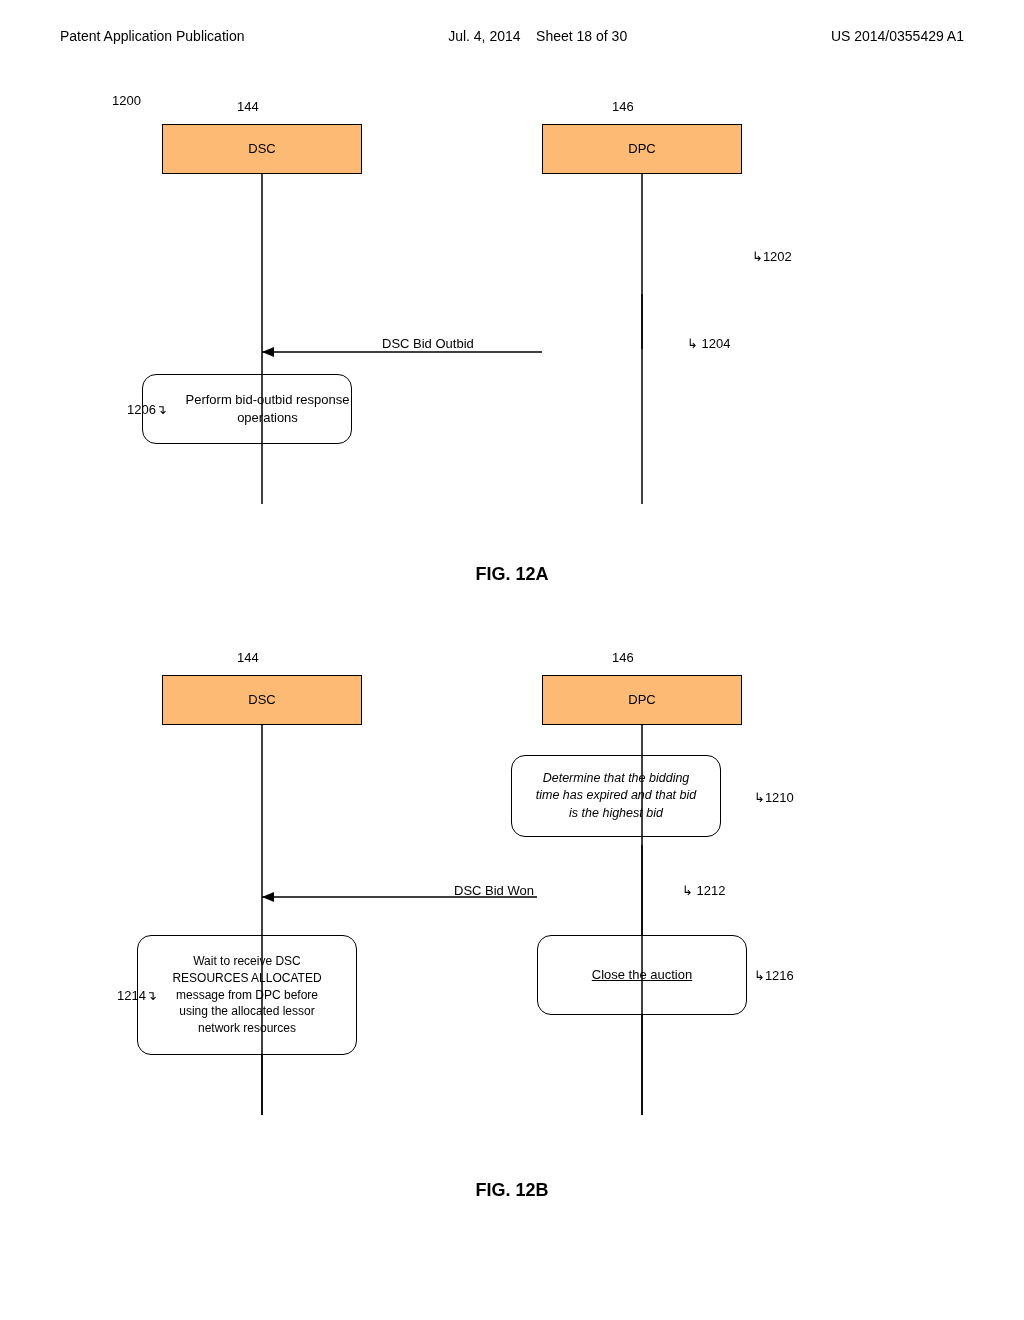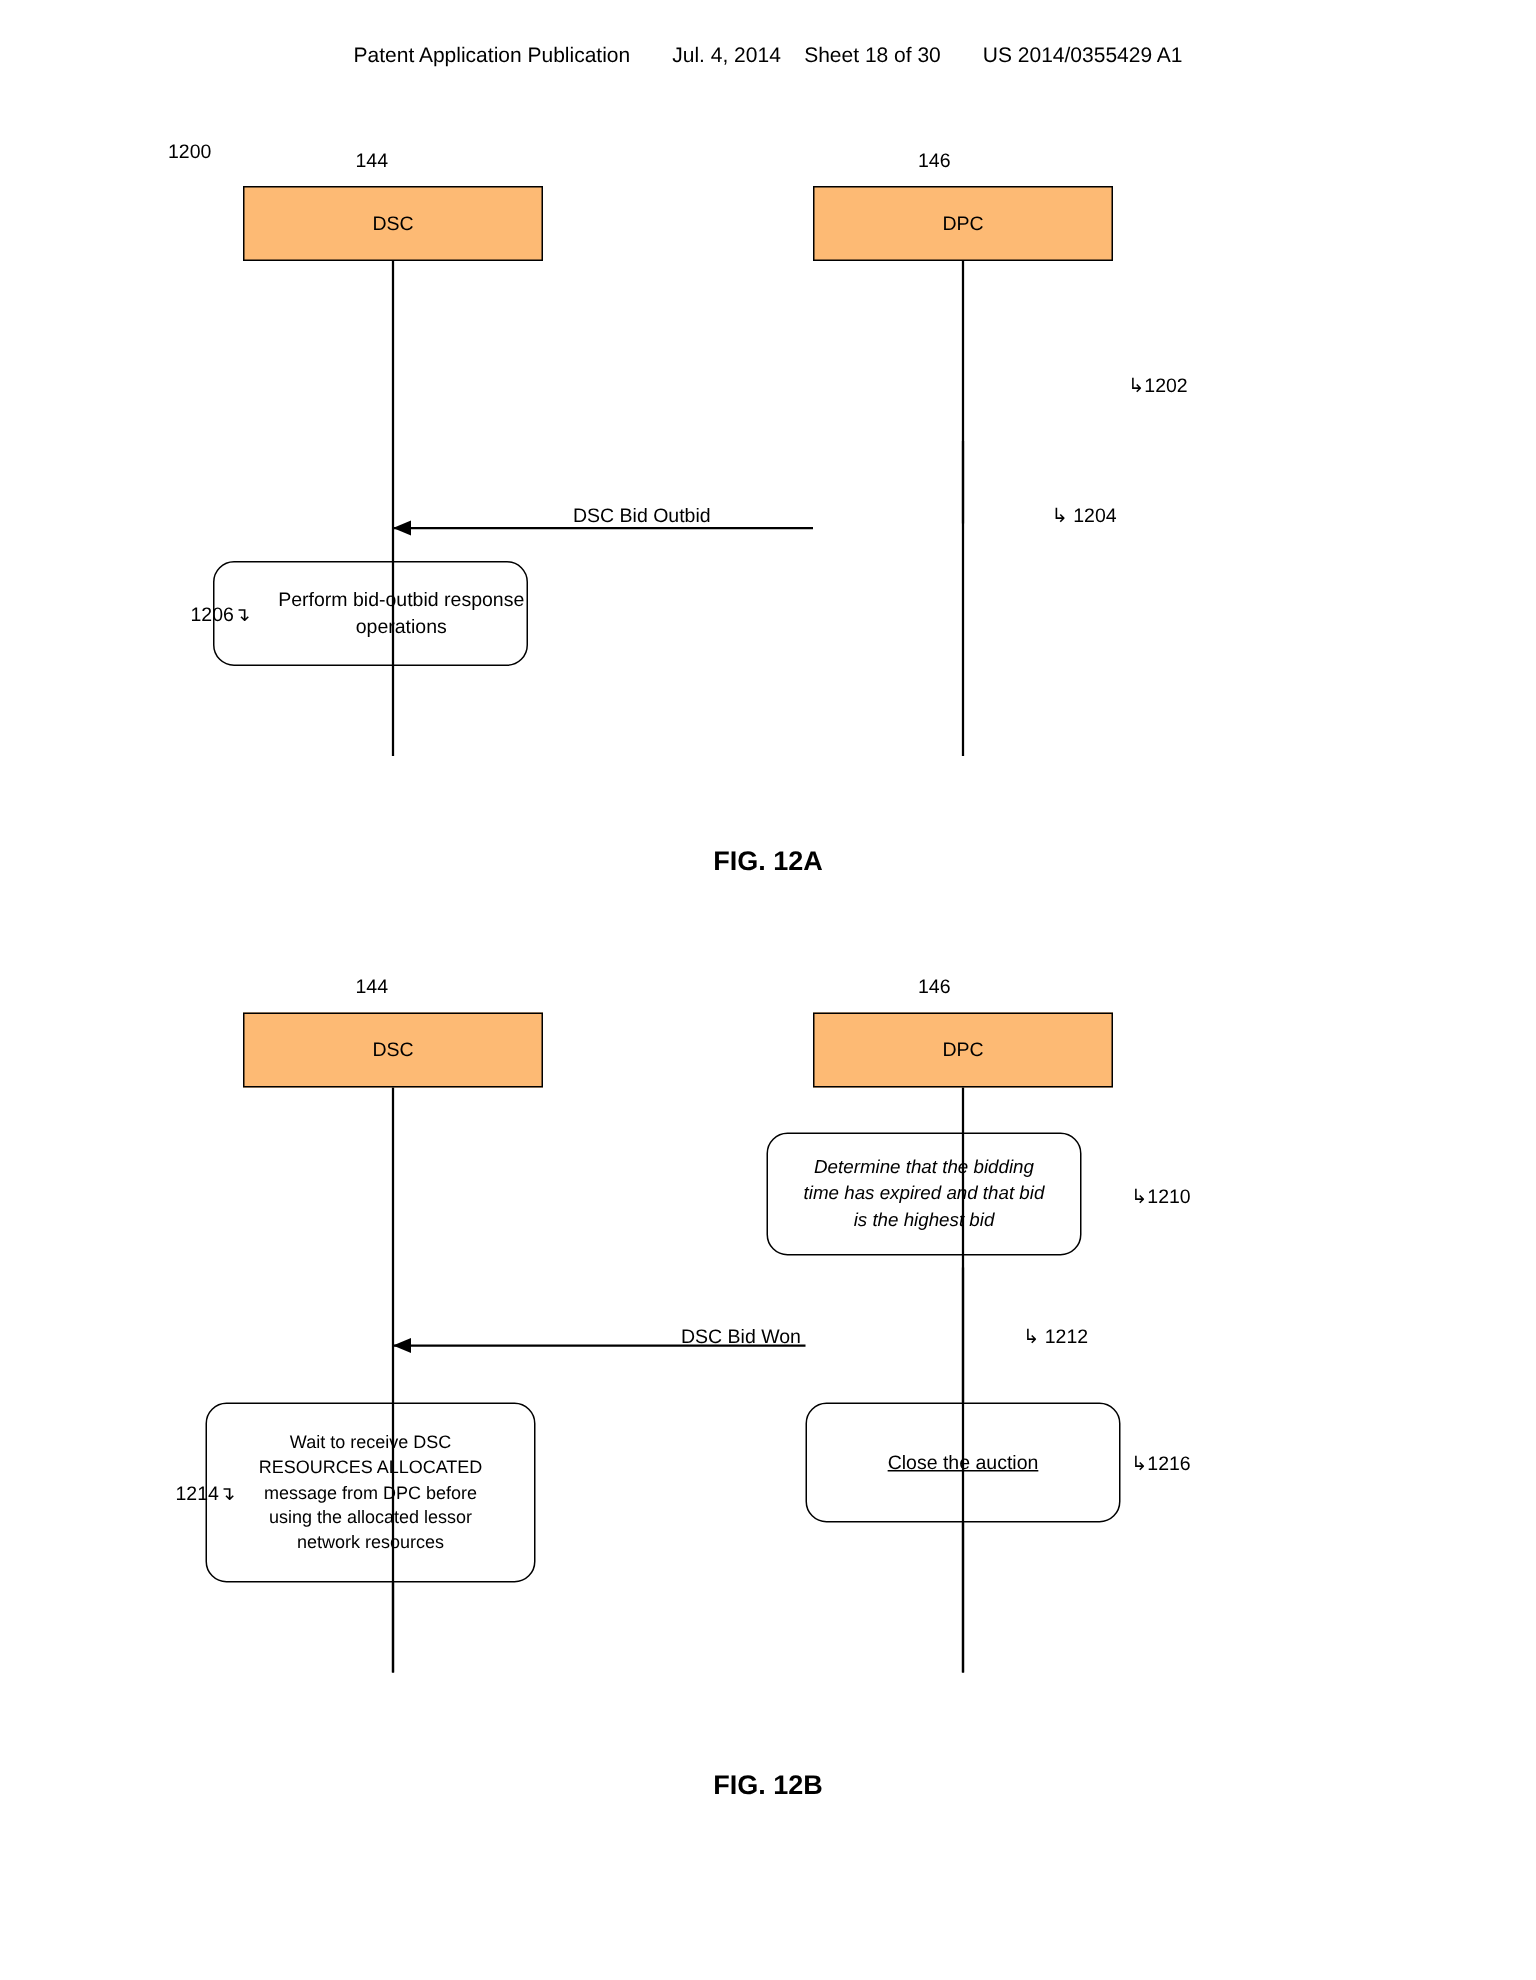--- a/index.html
+++ b/index.html
@@ -7,25 +7,24 @@
       background: #fff;
       font-family: Arial, sans-serif;
       width: 1024px;
       min-height: 1320px;
       position: relative;
       color: #000;
     }
 
     .page-header {
       display: flex;
-      justify-content: center;
+      justify-content: space-between;
       align-items: center;
       padding: 28px 60px 10px 60px;
       font-size: 14px;
-      gap: 28px;
     }
 
     
     .fig12a-container {
       position: relative;
       height: 480px;
       margin: 30px auto 0 auto;
       width: 860px;
     }
 
@@ -111,21 +110,21 @@
   <div class="box" style="left:80px; top:40px; width:200px; height:50px;">DSC</div>
 
   <div class="box" style="left:460px; top:40px; width:200px; height:50px;">DPC</div>
 
   <div class="diagram-number" style="left:670px; top:165px;">
     <span style="font-size:13px;">↳1202</span>
   </div>
 
   <div style="position:absolute; left:300px; top:252px; font-size:13px;">DSC Bid Outbid</div>
   <div class="diagram-number" style="left:605px; top:252px;">
-    <span style="font-size:13px;margin-left:14px;">↳ 1204</span>
+    <span style="font-size:13px;">↳ 1204</span>
   </div>
 
   <div class="box-rounded" style="left:60px; top:290px; width:210px; height:70px;padding-left:41px;">
     <span style="white-space:pre-line;">Perform bid-outbid response
 operations</span>
   </div>
   <div class="diagram-number" style="left:45px; top:318px;">
     <span style="font-size:13px;">1206↴</span>
   </div>
 

